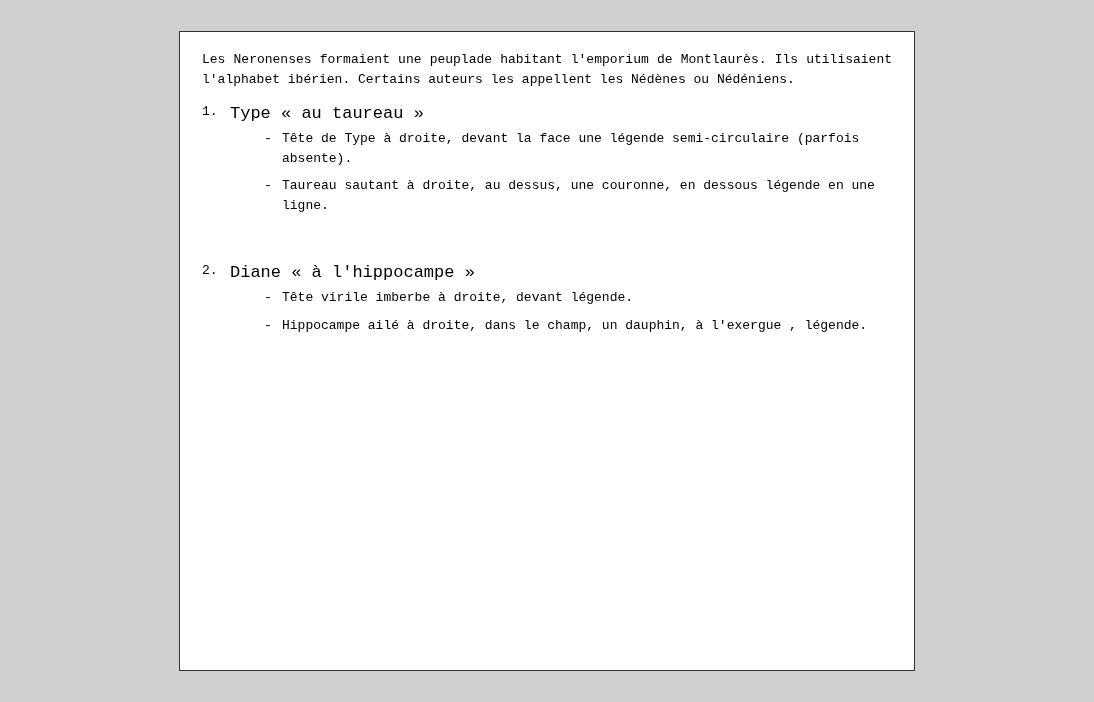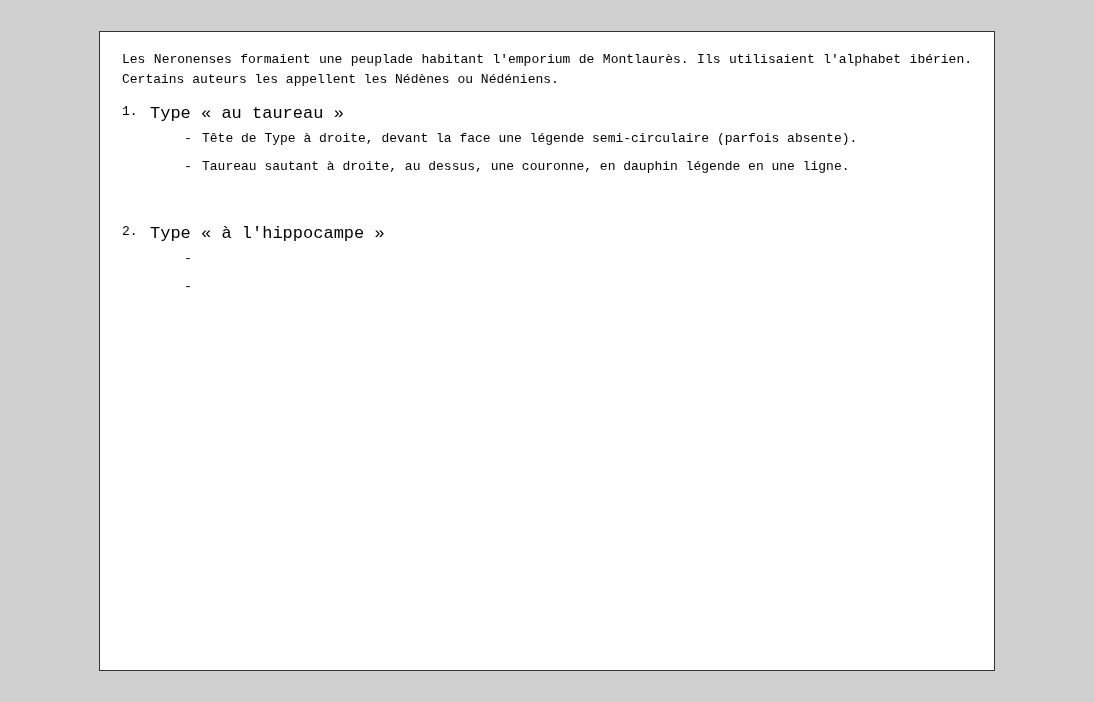--- a/index.html
+++ b/index.html
@@ -14,21 +14,21 @@
       justify-content: center;
       align-items: center;
       width: 1094px;
       height: 702px;
       font-family: 'Courier New', Courier, monospace;
     }
 
     .document-container {
       background-color: #ffffff;
       border: 1.5px solid #333333;
-      width: 896px;
+      width: 736px;
       min-height: 640px;
       padding: 18px 22px 30px 22px;
       position: relative;
     }
 
     .intro-text {
       font-size: 13px;
       line-height: 1.55;
       text-align: justify;
       margin-bottom: 14px;
@@ -94,33 +94,35 @@
           <span class="section-number">1.</span>
           <span class="section-label">Type « au taureau »</span>
         </div>
         <div class="bullet-list">
           <div class="bullet-item">
             <span class="bullet-dash">-</span>
             <span class="bullet-text">Tête de Type à droite, devant la face une légende semi-circulaire (parfois absente).</span>
           </div>
           <div class="bullet-item">
             <span class="bullet-dash">-</span>
-            <span class="bullet-text">Taureau sautant à droite, au dessus, une couronne, en dauphin légende en une ligne.</span>
+            <span class="bullet-text">Taureau sautant à droite, au dessus, une couronne, en dessous légende en une ligne.</span>
           </div>
         </div>
       </div>
       <div class="spacer"></div>
       <div class="section">
         <div class="section-title">
           <span class="section-number">2.</span>
-          <span class="section-label">Type « à l'hippocampe »</span>
+          <span class="section-label">Diane « à l'hippocampe »</span>
         </div>
         <div class="bullet-list">
           <div class="bullet-item">
             <span class="bullet-dash">-</span>
+            <span class="bullet-text">Tête virile imberbe à droite, devant légende.</span>
           </div>
           <div class="bullet-item">
             <span class="bullet-dash">-</span>
+            <span class="bullet-text">Hippocampe ailé à droite, dans le champ, un dauphin,  à l'exergue , légende.</span>
           </div>
         </div>
       </div>
     </div>
 </div>
 
 </body></html>

